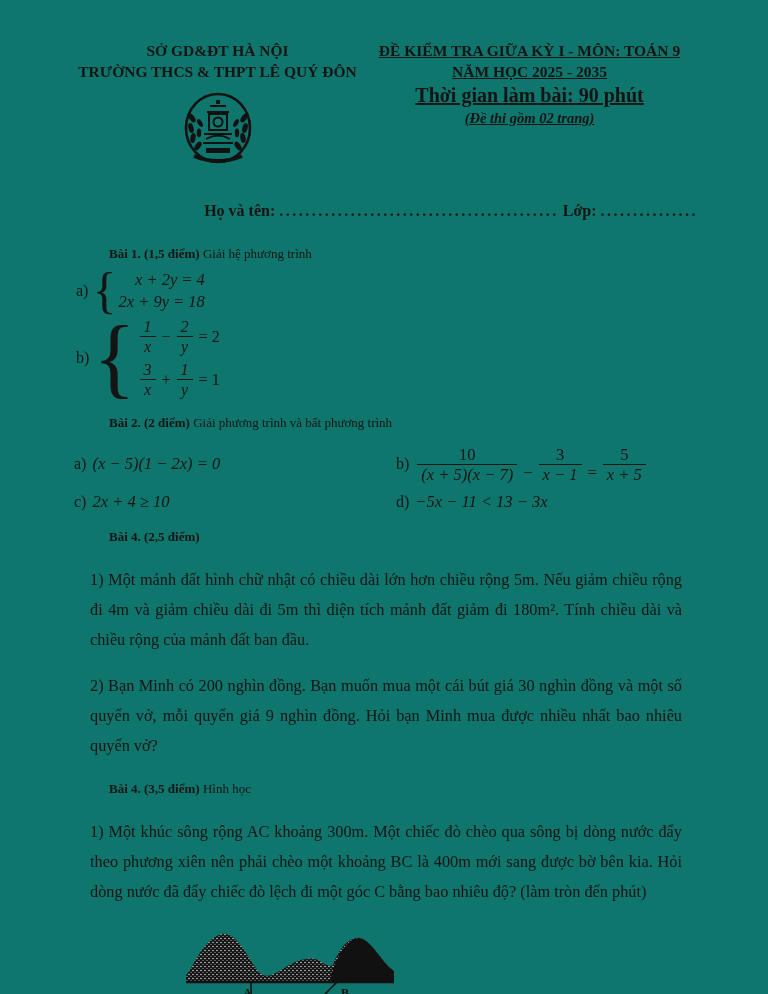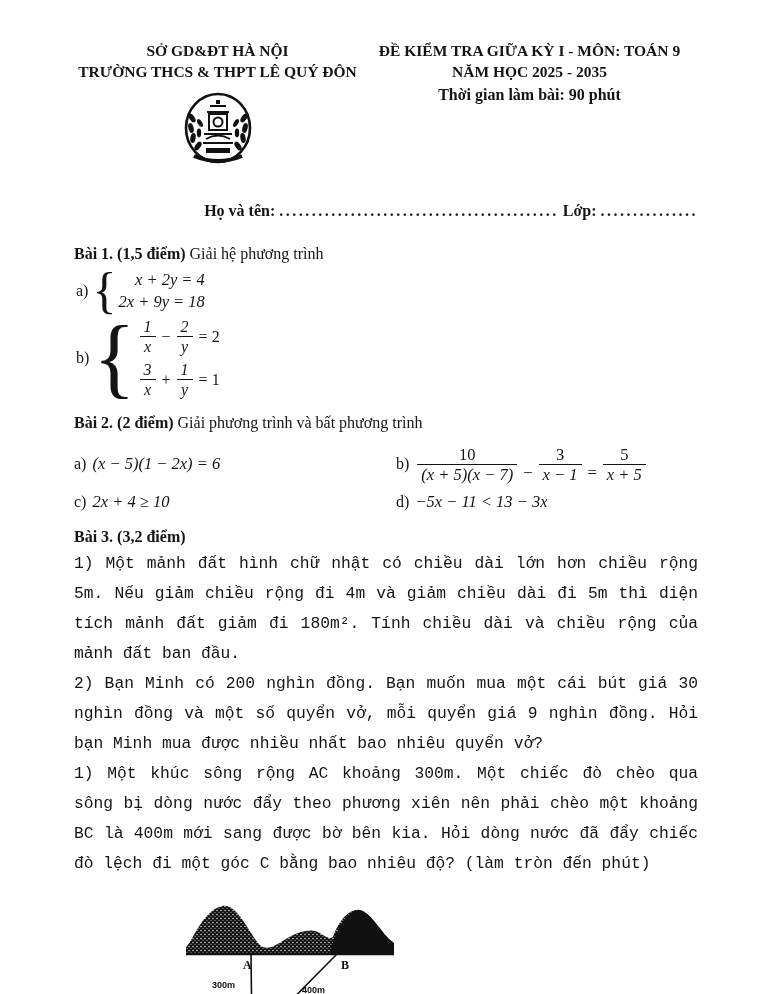--- a/index.html
+++ b/index.html
@@ -1,43 +1,43 @@
 <!DOCTYPE html>
 <html><head>
 <meta charset="utf-8">
 <style>
   html,body{margin:0;padding:0;background:#e8e8e8;}
   .page{
     position:relative;
     width:768px;height:994px;
     margin:0 auto;
-    background:#ffffff;
+    background:#0f766e;
     color:#141414;
     font-family:"Liberation Serif", serif;
     font-size:16px;
     overflow:hidden;
     box-sizing:border-box;
     padding:40px 70px 0 74px;
   }
   
   .header{display:flex;align-items:flex-start;}
   .h-left{width:46%;text-align:center;}
-  .h-right{width:54%;text-align:center;}
+  .h-right{width:54%;text-align:center;text-decoration:underline;}
   .h-left .l1,.h-left .l2{font-weight:bold;font-size:15.5px;line-height:21px;white-space:nowrap;}
   .h-right .r1{font-weight:bold;font-size:15.5px;line-height:21px;white-space:nowrap;}
   .h-right .r2{font-weight:bold;font-size:15.5px;line-height:22px;}
-  .h-right .r3{font-weight:bold;font-size:16px;line-height:24px;}
+  .h-right .r3{font-weight:bold;font-size:20px;line-height:24px;}
   .h-right .r4{font-weight:bold;font-style:italic;font-size:14.5px;line-height:22px;}
   .logo-wrap{margin-top:8px;}
   
   .student-line{margin-top:26px;font-size:16px;text-align:right;}
   .student-line b{font-weight:bold;}
   .dots{letter-spacing:2.5px;font-weight:bold;}
   
-  .sec-title{font-size:16px;margin-top:10px;line-height:24px;}
+  .sec-title{font-size:13px;margin-top:10px;line-height:24px;margin-left:35px;}
   .sec-title b{font-weight:bold;}
   .math{font-style:italic;}
   .math .up{font-style:normal;}
   
   .sys{display:flex;align-items:center;margin:2px 0 2px 2px;}
   .sys .lab{font-size:16px;margin-right:4px;}
   .brace{font-family:"Liberation Serif",serif;font-weight:400;line-height:.9;margin-right:2px;}
   .brace.small{font-size:50px;}
   .brace.big{font-size:88px;}
   .sys .eqs{display:flex;flex-direction:column;justify-content:center;}
@@ -48,21 +48,21 @@
   .frac .num{display:block;padding:0 4px 1px;line-height:17px;}
   .frac .den{display:block;border-top:1.4px solid #141414;padding:1px 4px 0;line-height:17px;}
   .fop{margin:0 4px;}
   
   .row2{display:grid;grid-template-columns:322px 1fr;align-items:center;}
   .row2 .cell{display:flex;align-items:center;font-size:16.5px;}
   .row2 .lab{font-style:normal;margin-right:6px;font-size:16px;}
   .rowa{margin-top:6px;min-height:46px;}
   .rowb{margin-top:2px;line-height:26px;}
   
-  .para{text-align:justify;font-size:16.3px;line-height:30px;margin:0;font-family:Liberation Mono, monospace;}
+  .para{text-align:justify;font-size:16.3px;line-height:30px;margin:16px;}
   
   .figure-wrap{margin:18px 0 0 110px;}
 </style>
 </head>
 <body>
 
 <div class="page">
 
   <div class="header">
     <div class="h-left">
@@ -101,20 +101,21 @@
           <rect x="40" y="10" width="4" height="4" fill="#111"></rect>
           <rect x="30" y="58" width="24" height="5" fill="#111"></rect>
           <path d="M18,66 q24,10 48,0" stroke="#111" stroke-width="4" fill="none"></path>
         </svg>
       </div>
     </div>
     <div class="h-right">
       <div class="r1">ĐỀ KIỂM TRA GIỮA KỲ I - MÔN: TOÁN 9</div>
       <div class="r2">NĂM HỌC 2025 - 2035</div>
       <div class="r3">Thời gian làm bài: 90 phút</div>
+      <div class="r4">(Đề thi gồm 02 trang)</div>
     </div>
   </div>
 
   <div class="student-line">
     <b>Họ và tên:</b>
     <span class="dots">...........................................</span>
     <b>Lớp:</b>
     <span class="dots">...............</span>
   </div>
 
@@ -164,21 +165,21 @@
   </div>
 
   <div class="sec-title">
     <b>Bài 2. (2 điểm)</b>
     <span>Giải phương trình và bất phương trình</span>
   </div>
 
   <div class="row2 rowa">
     <div class="cell">
       <span class="lab">a)</span>
-      <span class="math">(x − 5)(1 − 2x) = 6</span>
+      <span class="math">(x − 5)(1 − 2x) = 0</span>
     </div>
     <div class="cell">
       <span class="lab">b)</span>
       <span class="math" style="display:inline-flex;align-items:flex-end;">
         <span class="frac">
           <span class="num up">10</span>
           <span class="den">(x + 5)(x − 7)</span>
         </span>
         <span class="fop up">−</span>
         <span class="frac">
@@ -199,25 +200,29 @@
       <span class="lab">c)</span>
       <span class="math">2x + 4 ≥ 10</span>
     </div>
     <div class="cell">
       <span class="lab">d)</span>
       <span class="math">−5x − 11 &lt; 13 − 3x</span>
     </div>
   </div>
 
   <div class="sec-title">
-    <b>Bài 3. (3,2 điểm)</b>
+    <b>Bài 4. (2,5 điểm)</b>
   </div>
   <p class="para">1) Một mảnh đất hình chữ nhật có chiều dài lớn hơn chiều rộng 5m. Nếu giảm chiều rộng đi 4m và giảm chiều dài đi 5m thì diện tích mảnh đất giảm đi 180m². Tính chiều dài và chiều rộng của mảnh đất ban đầu.</p>
   <p class="para">2) Bạn Minh có 200 nghìn đồng. Bạn muốn mua một cái bút giá 30 nghìn đồng và một số quyển vở, mỗi quyển giá 9 nghìn đồng. Hỏi bạn Minh mua được nhiều nhất bao nhiêu quyển vở?</p>
 
+  <div class="sec-title">
+    <b>Bài 4. (3,5 điểm)</b>
+    <span>Hình học</span>
+  </div>
   <p class="para">1) Một khúc sông rộng AC khoảng 300m. Một chiếc đò chèo qua sông bị dòng nước đẩy theo phương xiên nên phải chèo một khoảng BC là 400m mới sang được bờ bên kia. Hỏi dòng nước đã đẩy chiếc đò lệch đi một góc C bằng bao nhiêu độ? (làm tròn đến phút)</p>
 
   <div class="figure-wrap">
     <svg width="216" height="176" viewBox="0 0 216 176">
       <defs>
         <pattern id="speckle" width="4" height="4" patternUnits="userSpaceOnUse">
           <rect width="4" height="4" fill="#111"></rect>
           <circle cx="1" cy="1.5" r="0.7" fill="#fdfdfc"></circle>
           <circle cx="3" cy="3.2" r="0.5" fill="#fdfdfc"></circle>
         </pattern>

